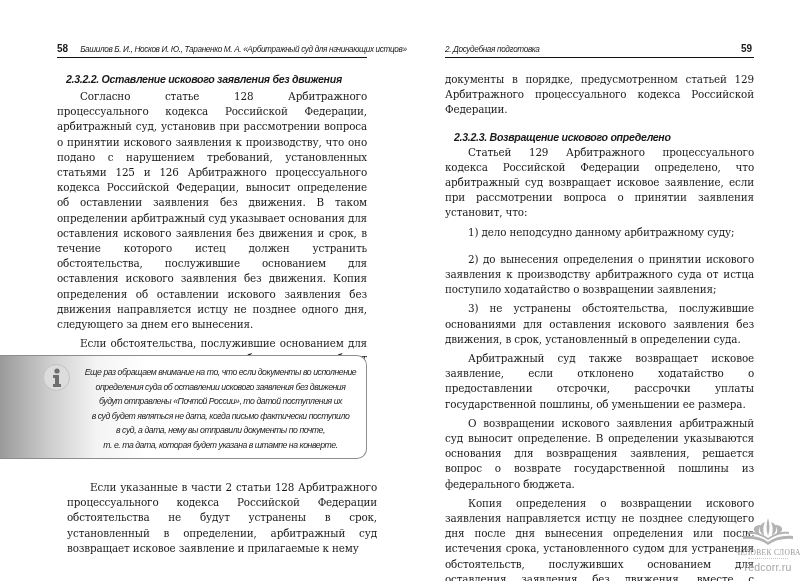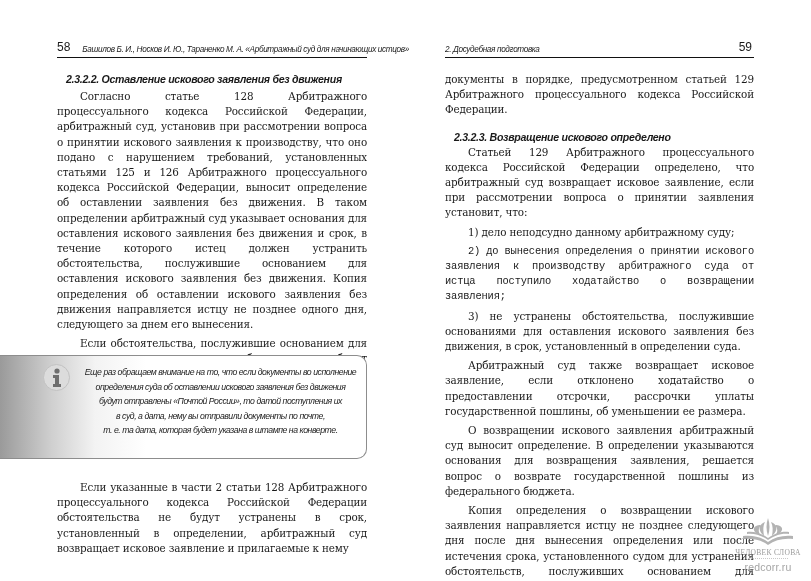--- a/index.html
+++ b/index.html
@@ -33,22 +33,22 @@
       font-style: italic;
       display: flex;
       align-items: flex-end;
       padding-bottom: 3px;
       box-sizing: border-box;
     }
     .page-left .running-head { left: 57px; width: 310px; }
     .page-right .running-head { left: 40px; width: 309px; justify-content: space-between; }
     .folio {
       font-style: normal;
-      font-weight: normal;
-      font-size: 12px;
+      font-weight: bold;
+      font-size: 10px;
       margin-right: 12px;
       margin-top: 17px;
     }
     .page-right .folio { margin-right: 2px; margin-left: 0; }
     .rh-text { white-space: nowrap; letter-spacing: -0.35px; }
 
     .text-block {
       position: absolute;
       font-size: 10.4px;
       line-height: 15.2px;
@@ -167,42 +167,43 @@
     <div class="info-icon">
       <svg viewBox="0 0 14 20">
         <circle cx="7" cy="3" r="2.6" fill="#6e6e6e"></circle>
         <path d="M3 7 H9 V16 H11 V19 H3 V16 H5 V10 H3 Z" fill="#6e6e6e"></path>
       </svg>
     </div>
     <div class="note-text">
       <span class="note-line">Еще раз обращаем внимание на то, что если документы во исполнение</span>
       <span class="note-line">определения суда об оставлении искового заявления без движения</span>
       <span class="note-line">будут отправлены «Почтой России», то датой поступления их</span>
+      <span class="note-line">в суд будет являться не дата, когда письмо фактически поступило</span>
       <span class="note-line">в суд, а дата, нему вы отправили документы по почте,</span>
       <span class="note-line">т. е. та дата, которая будет указана в штампе на конверте.</span>
     </div>
   </div>
 
-  <div class="text-block" style="top:480px;">
+  <div class="text-block" style="top:480px;margin-left:10px;">
     <p class="para">Если указанные в части 2 статьи 128 Арбитражного процессуального кодекса Российской Федерации обстоятельства не будут устранены в срок, установленный в определении, арбитражный суд возвращает исковое заявление и прилагаемые к нему</p>
   </div>
 </div>
 
 <div class="page page-right">
   <div class="running-head">
     <span class="rh-text">2. Досудебная подготовка</span>
     <span class="folio">59</span>
   </div>
 
   <div class="text-block" style="top:72px;">
     <p class="para" style="text-indent:0;">документы в порядке, предусмотренном статьей 129 Арбитражного процессуального кодекса Российской Федерации.</p>
     <h3 class="heading" style="margin-top:12px;">2.3.2.3. Возвращение искового определено</h3>
     <p class="para">Статьей 129 Арбитражного процессуального кодекса Российской Федерации определено, что арбитражный суд возвращает исковое заявление, если при рассмотрении вопроса о принятии заявления установит, что:</p>
     <p class="item gap" style="margin-top:4px;">1) дело неподсудно данному арбитражному суду;</p>
-    <p class="item" style="margin-top:4px;font-family:Liberation Mono, monospace;">2) до вынесения определения о принятии искового заявления к производству арбитражного суда от истца поступило ходатайство о возвращении заявления;</p>
+    <p class="item" style="margin-top:12px;">2) до вынесения определения о принятии искового заявления к производству арбитражного суда от истца поступило ходатайство о возвращении заявления;</p>
     <p class="item" style="margin-top:4px;">3) не устранены обстоятельства, послужившие основаниями для оставления искового заявления без движения, в срок, установленный в определении суда.</p>
     <p class="para" style="margin-top:4px;">Арбитражный суд также возвращает исковое заявление, если отклонено ходатайство о предоставлении отсрочки, рассрочки уплаты государственной пошлины, об уменьшении ее размера.</p>
     <p class="para" style="margin-top:4px;">О возвращении искового заявления арбитражный суд выносит определение. В определении указываются основания для возвращения заявления, решается вопрос о возврате государственной пошлины из федерального бюджета.</p>
     <p class="para" style="margin-top:4px;">Копия определения о возвращении искового заявления направляется истцу не позднее следующего дня после дня вынесения определения или после истечения срока, установленного судом для устранения обстоятельств, послуживших основанием для оставления заявления без движения, вместе с заявлением и приложенными к нему документами.</p>
 
   </div>
 </div>
 
 <div class="logo">
   <svg width="58" height="36" viewBox="0 0 58 36">

